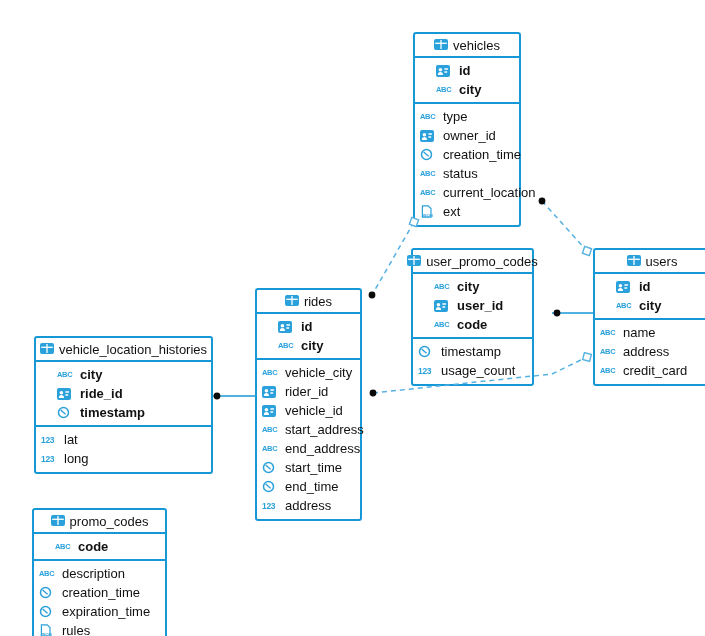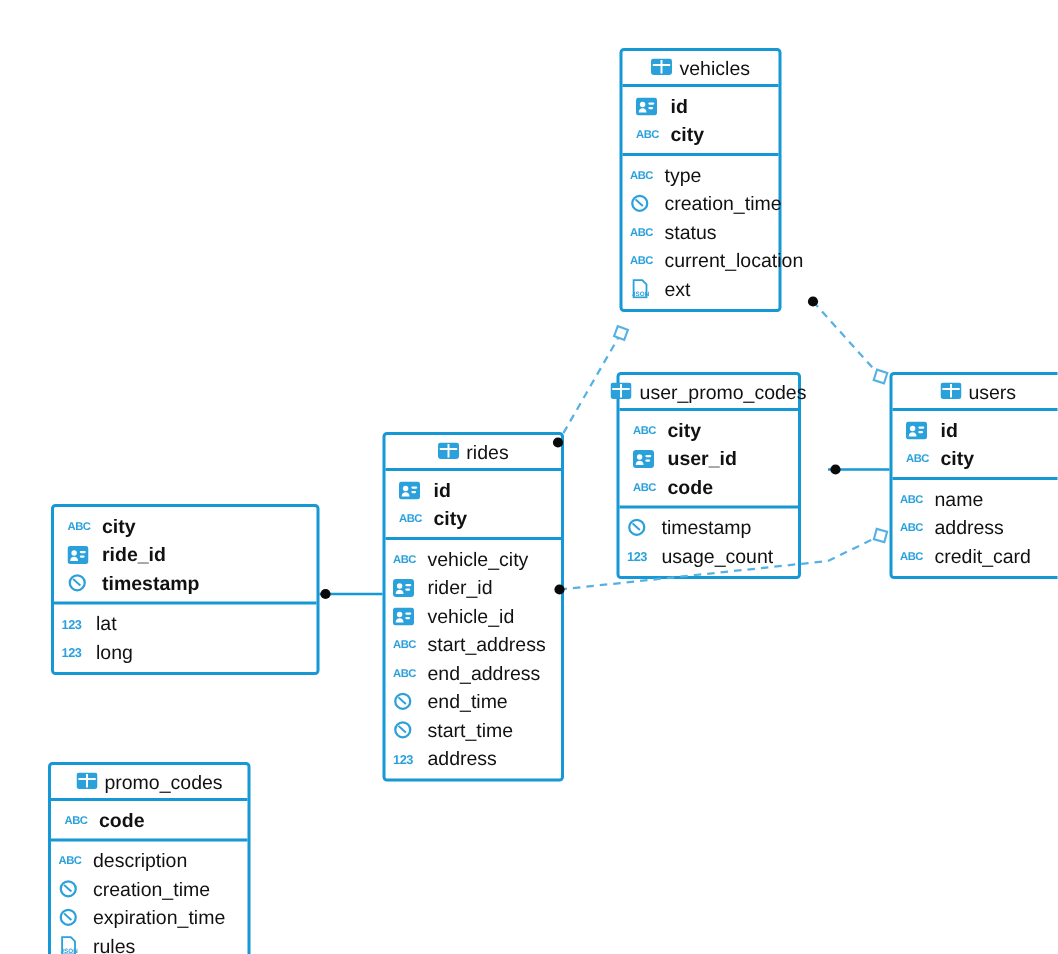--- a/index.html
+++ b/index.html
@@ -22,21 +22,21 @@
     position:absolute;background:#fff;
     border:2px solid var(--primary);
     border-radius:3px;box-sizing:border-box;
   }
   .table-header{
     height:24px;box-sizing:border-box;
     display:flex;align-items:center;justify-content:center;gap:5px;
     border-bottom:2px solid var(--primary);
     font-size:13px;color:var(--text);padding:0 4px;white-space:nowrap;
   }
-  .pk-section{padding:3px 4px;border-bottom:2px solid var(--primary);}
+  .pk-section{padding:3px 16px;border-bottom:2px solid var(--primary);}
   .column-section{padding:3px 0 4px 0;}
   .col-row{
     display:flex;align-items:center;height:19px;padding:0 5px;gap:5px;
     font-size:13px;color:var(--text);white-space:nowrap;
   }
   .col-row.pk .col-name{font-weight:bold;}
   .col-icon{width:18px;min-width:18px;display:flex;align-items:center;justify-content:flex-start;}
   .icon-text{font-size:7.5px;font-weight:bold;color:var(--icon);letter-spacing:-0.3px;}
   .icon-num{font-size:8.5px;font-weight:bold;color:var(--icon);letter-spacing:-0.3px;}
 
@@ -87,20 +87,32 @@
       </div>
     <div class="column-section">
         <div class="col-row">
           <span class="col-icon">
             <span class="icon-text">ABC</span>
           </span>
           <span class="col-name">type</span>
         </div>
         <div class="col-row">
           <span class="col-icon">
+            <svg width="14" height="12" viewBox="0 0 14 12">
+              <rect x="0" y="0" width="14" height="12" rx="2" fill="#2ba1dc"></rect>
+              <circle cx="4.4" cy="4.7" r="1.8" fill="#fff"></circle>
+              <path d="M1.8 10 C1.8 7.9 3 7.1 4.4 7.1 C5.8 7.1 7 7.9 7 10 Z" fill="#fff"></path>
+              <rect x="8.2" y="3.3" width="4" height="1.5" rx="0.75" fill="#fff"></rect>
+              <rect x="8.2" y="6.3" width="3.2" height="1.5" rx="0.75" fill="#fff"></rect>
+            </svg>
+          </span>
+          <span class="col-name">owner_id</span>
+        </div>
+        <div class="col-row">
+          <span class="col-icon">
             <svg width="13" height="13" viewBox="0 0 13 13">
               <circle cx="6.5" cy="6.5" r="5" fill="none" stroke="#2ba1dc" stroke-width="1.5"></circle>
               <path d="M6.5 6.5 L3.7 3.9 M6.5 6.5 L8.6 8.3" stroke="#2ba1dc" stroke-width="1.3" fill="none"></path>
             </svg>
           </span>
           <span class="col-name">creation_time</span>
         </div>
         <div class="col-row">
           <span class="col-icon">
             <span class="icon-text">ABC</span>
@@ -227,21 +239,21 @@
         </div>
         <div class="col-row">
           <span class="col-icon">
             <span class="icon-text">ABC</span>
           </span>
           <span class="col-name">credit_card</span>
         </div>
       </div>
   </div>
 
-  <div class="table-card" style="left:255px;top:288px;width:121px;">
+  <div class="table-card" style="left:255px;top:288px;width:107px;">
     <div class="table-header">
       <span class="table-icon">
         <svg width="14" height="11" viewBox="0 0 14 11">
             <rect x="0" y="0" width="14" height="11" rx="2" class="tbl-rect"></rect>
             <line x1="1.2" y1="4.3" x2="12.8" y2="4.3" class="tbl-line"></line>
             <line x1="7" y1="1" x2="7" y2="10" class="tbl-line"></line>
           </svg>
       </span>
       <span class="table-title">rides</span>
     </div>
@@ -308,41 +320,51 @@
           </span>
           <span class="col-name">end_address</span>
         </div>
         <div class="col-row">
           <span class="col-icon">
             <svg width="13" height="13" viewBox="0 0 13 13">
               <circle cx="6.5" cy="6.5" r="5" fill="none" stroke="#2ba1dc" stroke-width="1.5"></circle>
               <path d="M6.5 6.5 L3.7 3.9 M6.5 6.5 L8.6 8.3" stroke="#2ba1dc" stroke-width="1.3" fill="none"></path>
             </svg>
           </span>
+          <span class="col-name">start_time</span>
+        </div>
+        <div class="col-row">
+          <span class="col-icon">
+            <svg width="13" height="13" viewBox="0 0 13 13">
+              <circle cx="6.5" cy="6.5" r="5" fill="none" stroke="#2ba1dc" stroke-width="1.5"></circle>
+              <path d="M6.5 6.5 L3.7 3.9 M6.5 6.5 L8.6 8.3" stroke="#2ba1dc" stroke-width="1.3" fill="none"></path>
+            </svg>
+          </span>
           <span class="col-name">end_time</span>
         </div>
         <div class="col-row">
           <span class="col-icon">
-            <svg width="13" height="13" viewBox="0 0 13 13">
-              <circle cx="6.5" cy="6.5" r="5" fill="none" stroke="#2ba1dc" stroke-width="1.5"></circle>
-              <path d="M6.5 6.5 L3.7 3.9 M6.5 6.5 L8.6 8.3" stroke="#2ba1dc" stroke-width="1.3" fill="none"></path>
-            </svg>
-          </span>
-          <span class="col-name">start_time</span>
-        </div>
-        <div class="col-row">
-          <span class="col-icon">
             <span class="icon-num">123</span>
           </span>
           <span class="col-name">address</span>
         </div>
       </div>
   </div>
 
   <div class="table-card" style="left:34px;top:336px;width:179px;">
+    <div class="table-header">
+      <span class="table-icon">
+        <svg width="14" height="11" viewBox="0 0 14 11">
+            <rect x="0" y="0" width="14" height="11" rx="2" class="tbl-rect"></rect>
+            <line x1="1.2" y1="4.3" x2="12.8" y2="4.3" class="tbl-line"></line>
+            <line x1="7" y1="1" x2="7" y2="10" class="tbl-line"></line>
+          </svg>
+      </span>
+      <span class="table-title">vehicle_location_histories</span>
+    </div>
     <div class="pk-section">
         <div class="col-row pk">
           <span class="col-icon">
             <span class="icon-text">ABC</span>
           </span>
           <span class="col-name">city</span>
         </div>
         <div class="col-row pk">
           <span class="col-icon">
             <svg width="14" height="12" viewBox="0 0 14 12">

